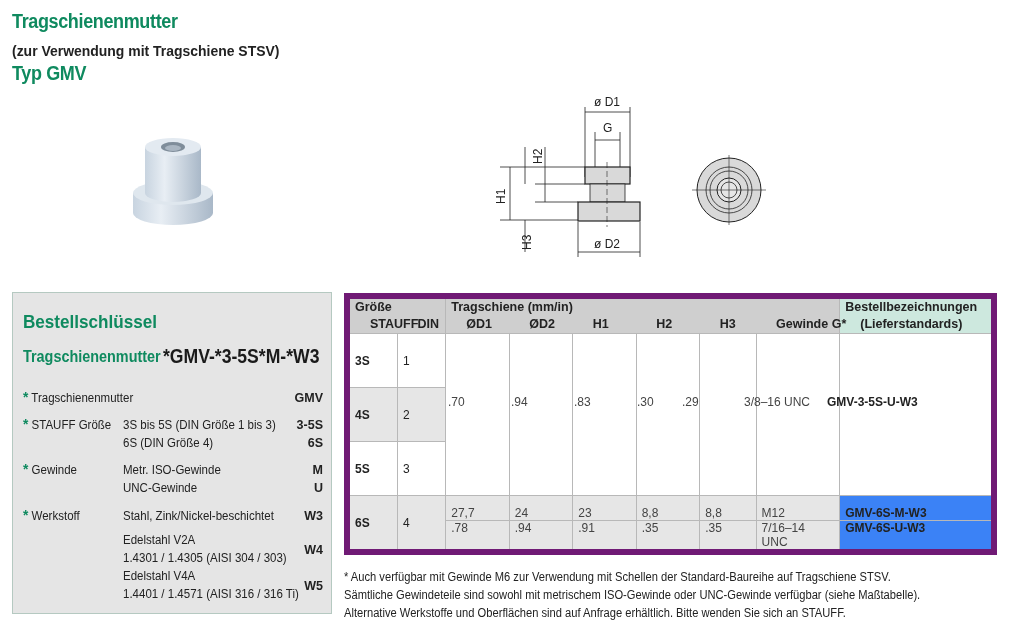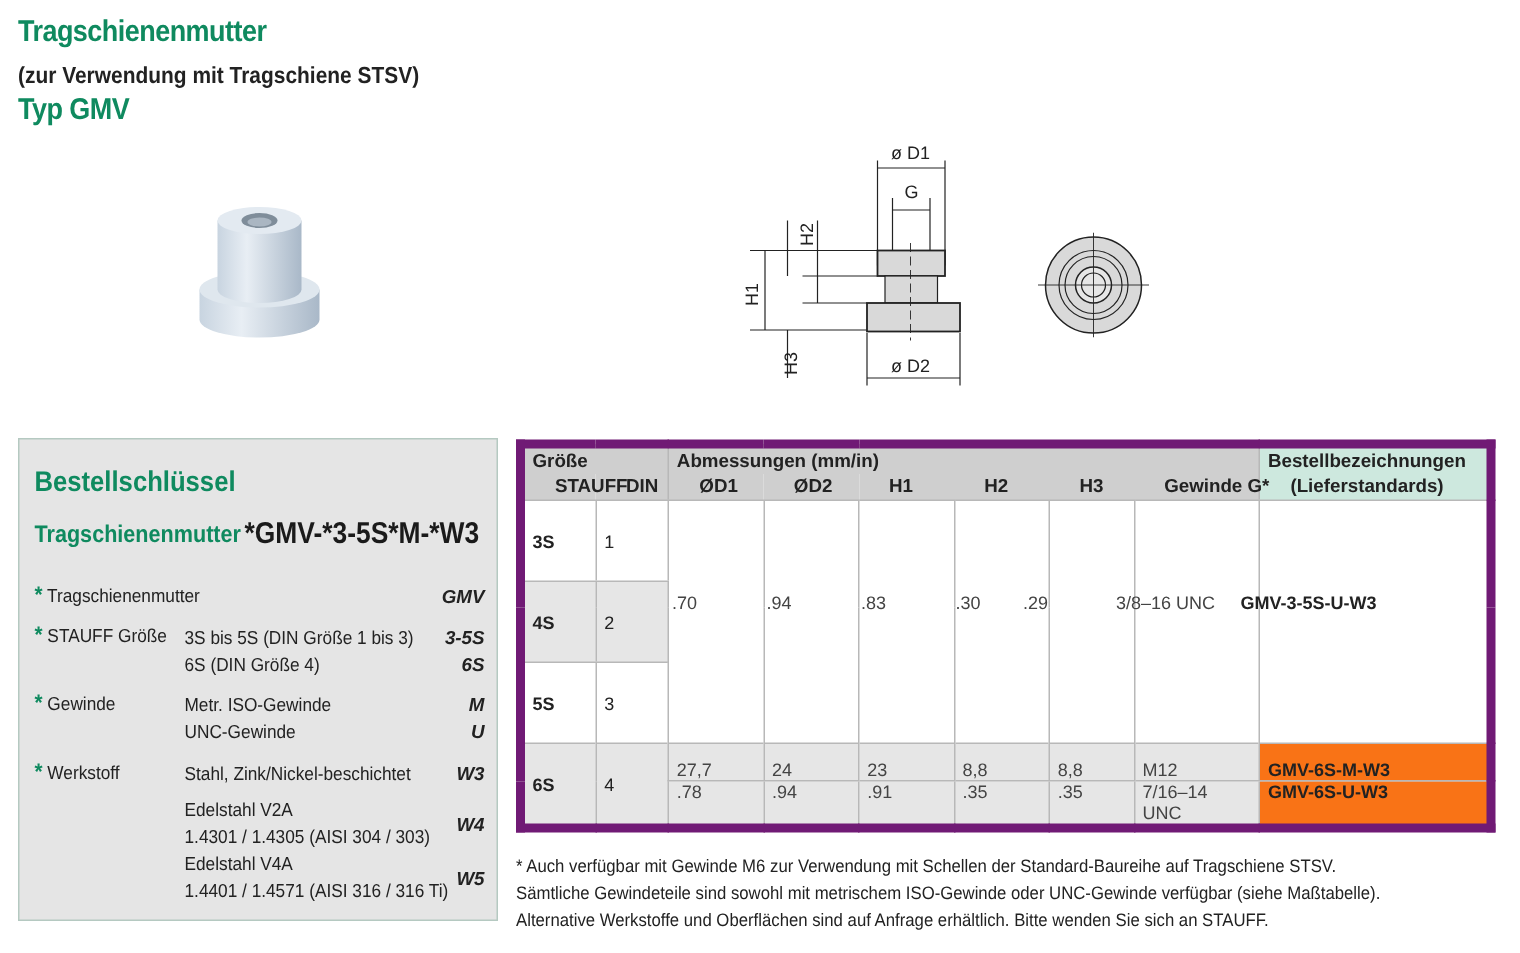--- a/index.html
+++ b/index.html
@@ -10,32 +10,32 @@
   #t1 { left:12px; top:10px; font-size:20px; transform:scaleX(0.9); transform-origin:left; }
   #t2 { left:12px; top:42px; font-size:15.5px; font-weight:bold; color:#222; transform:scaleX(0.9); transform-origin:left; }
   #t3 { left:12px; top:62px; font-size:20px; transform:scaleX(0.9); transform-origin:left; }
 
   
   #keybox { left:12px; top:292px; width:320px; height:322px; background:#e5e5e5; border:1px solid #b5c9c1; box-sizing:border-box; }
   #kb-title { left:10px; top:18px; font-size:19px; color:#0f8a5f; font-weight:bold; transform:scaleX(0.9); transform-origin:left; }
   #kb-sub { left:10px; top:55px; font-size:16px; color:#0f8a5f; font-weight:bold; transform:scaleX(0.9); transform-origin:left; white-space:nowrap;}
   #kb-code { left:150px; top:52px; font-size:20px; color:#1a1a1a; font-weight:bold; transform:scaleX(0.88); transform-origin:left; white-space:nowrap;}
   .krow { position:absolute; font-size:12.5px; white-space:nowrap; transform:scaleX(0.92); transform-origin:left; }
-  .kcode { position:absolute; right:8px; font-size:12.5px; font-weight:bold; text-align:left;font-style:italic; }
+  .kcode { position:absolute; right:8px; font-size:12.5px; font-weight:bold; text-align:left; }
   .star { color:#0f8a5f; font-weight:bold; font-size:15px; }
 
   
   table#dims { position:absolute; left:344px; top:293px; width:653px; border-collapse:collapse; font-size:12px; table-layout:fixed; }
   #dims td, #dims th { border-left:1px solid #b8b8b8; padding:0 5px; text-align:left; vertical-align:top; }
   #dims th { background:#cfcfcf; font-weight:bold; font-size:12.5px; height:17px; line-height:17px; white-space:nowrap; }
   #dims th.green { background:#cde8de; }
   #dims tr.hdr2 th { border-bottom:1px solid #b8b8b8;padding-left:20px; }
   .bold { font-weight:bold; }
   .grey { background:#e6e6e6;margin-top:12px; }
-  .mint { background:#f97316; }
+  .mint { background:#3b82f6; }
   .num { color:#444; }
   #dims { border:6px solid #701a75; }
 
   #footnotes { left:344px; top:568px; font-size:12px; line-height:18px; color:#222; transform:scaleX(0.93); transform-origin:left; white-space:nowrap; }
 </style>
 </head>
 <body>
 
 <div class="abs title-green" id="t1">Tragschienenmutter</div>
 <div class="abs" id="t2">(zur Verwendung mit Tragschiene STSV)</div>
@@ -138,21 +138,21 @@
       <col style="width:63px">
       <col style="width:63px">
       <col style="width:63px">
       <col style="width:56px">
       <col style="width:83px">
       <col style="width:153px">
   </colgroup>
   <tbody>
       <tr>
     <th colspan="2" style="border-left:none">Größe</th>
-    <th colspan="6">Abmessungen (mm/in)</th>
+    <th colspan="6">Tragschiene (mm/in)</th>
     <th class="green">Bestellbezeichnungen</th>
   </tr>
   <tr class="hdr2">
     <th style="border-left:none">STAUFF</th>
     <th style="border-left:none">DIN</th>
     <th>ØD1</th>
     <th style="border-left:none">ØD2</th>
     <th style="border-left:none">H1</th>
     <th style="border-left:none">H2</th>
     <th style="border-left:none">H3</th>

